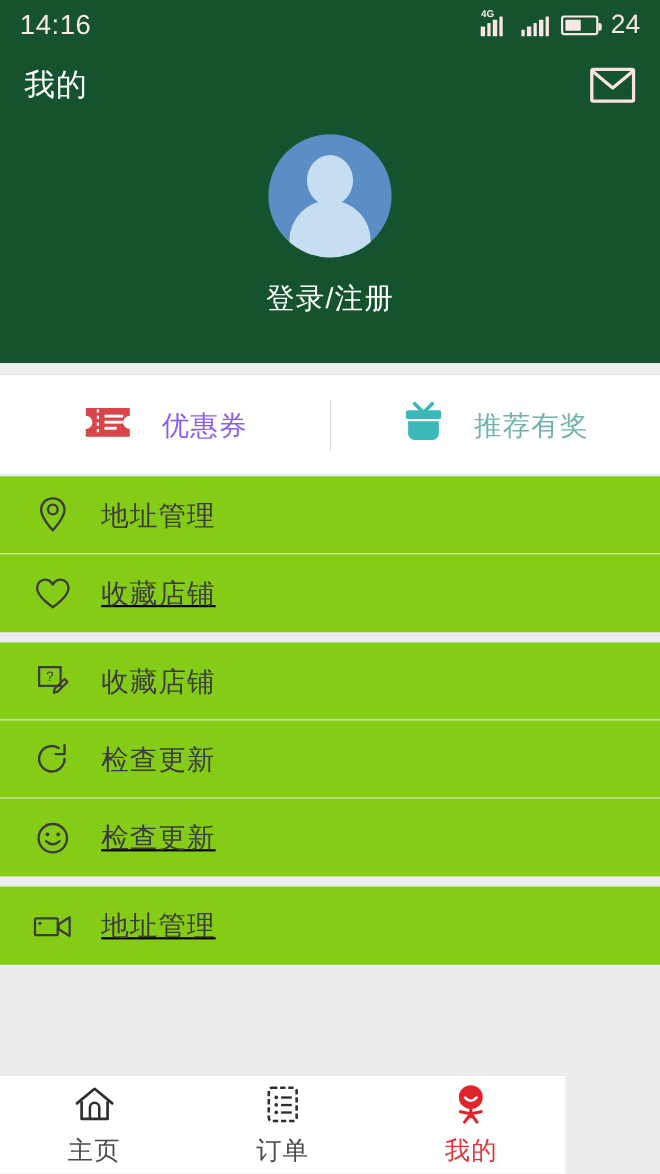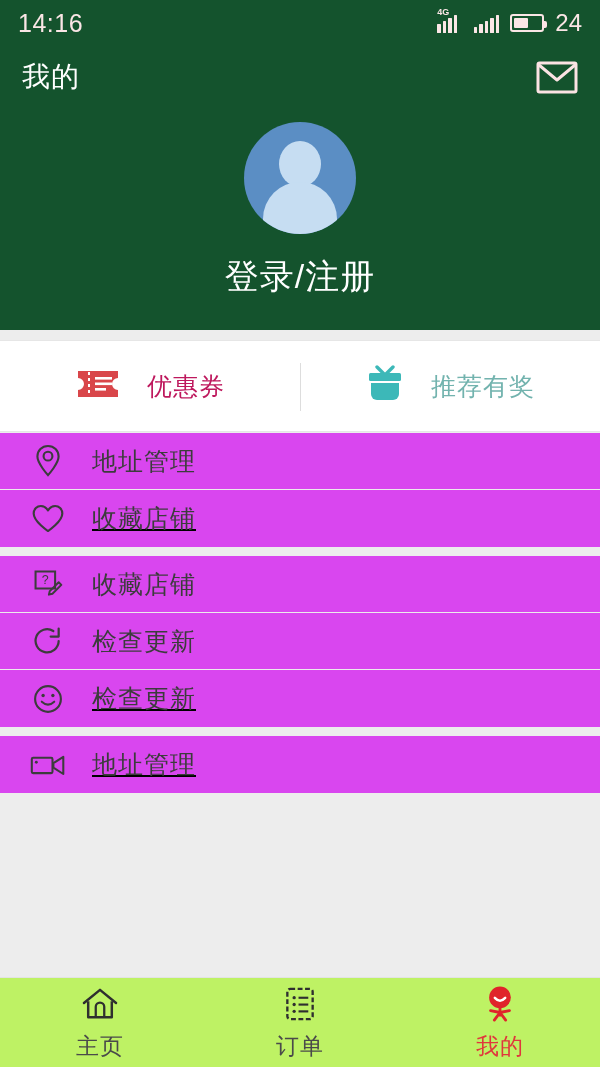--- a/index.html
+++ b/index.html
@@ -55,63 +55,63 @@
   .avatar .head {
     position:absolute; left:50%; top:19px; transform:translateX(-50%);
     width:42px; height:46px; background:#c6ddf2; border-radius:50%;
   }
   .avatar .body {
     position:absolute; left:50%; top:60px; transform:translateX(-50%);
     width:74px; height:62px; background:#c6ddf2;
     border-radius:45px 45px 0 0;
   }
   .login-text {
-    margin-top:20px; font-size:34px; color:#ffffff; letter-spacing:1px;
+    margin-top:20px; font-size:26px; color:#ffffff; letter-spacing:1px;
   }
 
   
   .gap { background:#ededed; }
   .g10 { height:10px; }
   .quick {
     height:92px; background:#ffffff; display:flex; align-items:center;
     border-top:1px solid #e6e6e6; border-bottom:1px solid #e6e6e6;
   }
   .quick-cell {
     flex:1; display:flex; align-items:center; justify-content:center;
     height:100%; gap:26px; position:relative;
   }
   .quick-cell + .quick-cell:before {
     content:""; position:absolute; left:0; top:22px;
     width:1px; height:48px; background:#dddddd;
   }
   .quick-label { font-size:25px; letter-spacing:1px; }
-  .q-coupon { color:#be185d; }
+  .q-coupon { color:#8b5cf6; }
   .q-gift { color:#72b3ae; }
 
   
   .menu-group { background:#ffffff; }
   .row {
-    height:57px; display:flex; align-items:center; padding-left:28px;
-    border-bottom:1px solid #ececec; background:#d946ef;
+    height:71px; display:flex; align-items:center; padding-left:28px;
+    border-bottom:1px solid #ececec; background:#84cc16;
   }
   .row:last-child { border-bottom:none;text-decoration:underline; }
   .row-icon {
     width:40px; height:40px; display:flex; align-items:center;
     justify-content:center; flex:0 0 40px;
   }
   .row-label {
     margin-left:24px; font-size:25px; color:#3c3c3c; letter-spacing:1px;
   }
   .grp-sep { height:9px; background:#ededed; }
 
   
   .filler { position:absolute; left:0; right:0; background:#ededed; }
   .bottomnav {
-    position:absolute; bottom:0; left:0; width:600px; height:90px;
-    background:#bef264; display:flex; border-top:1px solid #e3e3e3;
+    position:absolute; bottom:0; left:0; width:514px; height:90px;
+    background:#ffffff; display:flex; border-top:1px solid #e3e3e3;
   }
   .nav-cell {
     flex:1; display:flex; flex-direction:column; align-items:center;
     justify-content:center; gap:7px;
   }
   .nav-ico { height:40px; display:flex; align-items:center; }
   .nav-label { font-size:23px; color:#4a4a4a; letter-spacing:1px; }
   .nav-cell.active .nav-label { color:#e0373c; }
 </style>
 </head>

